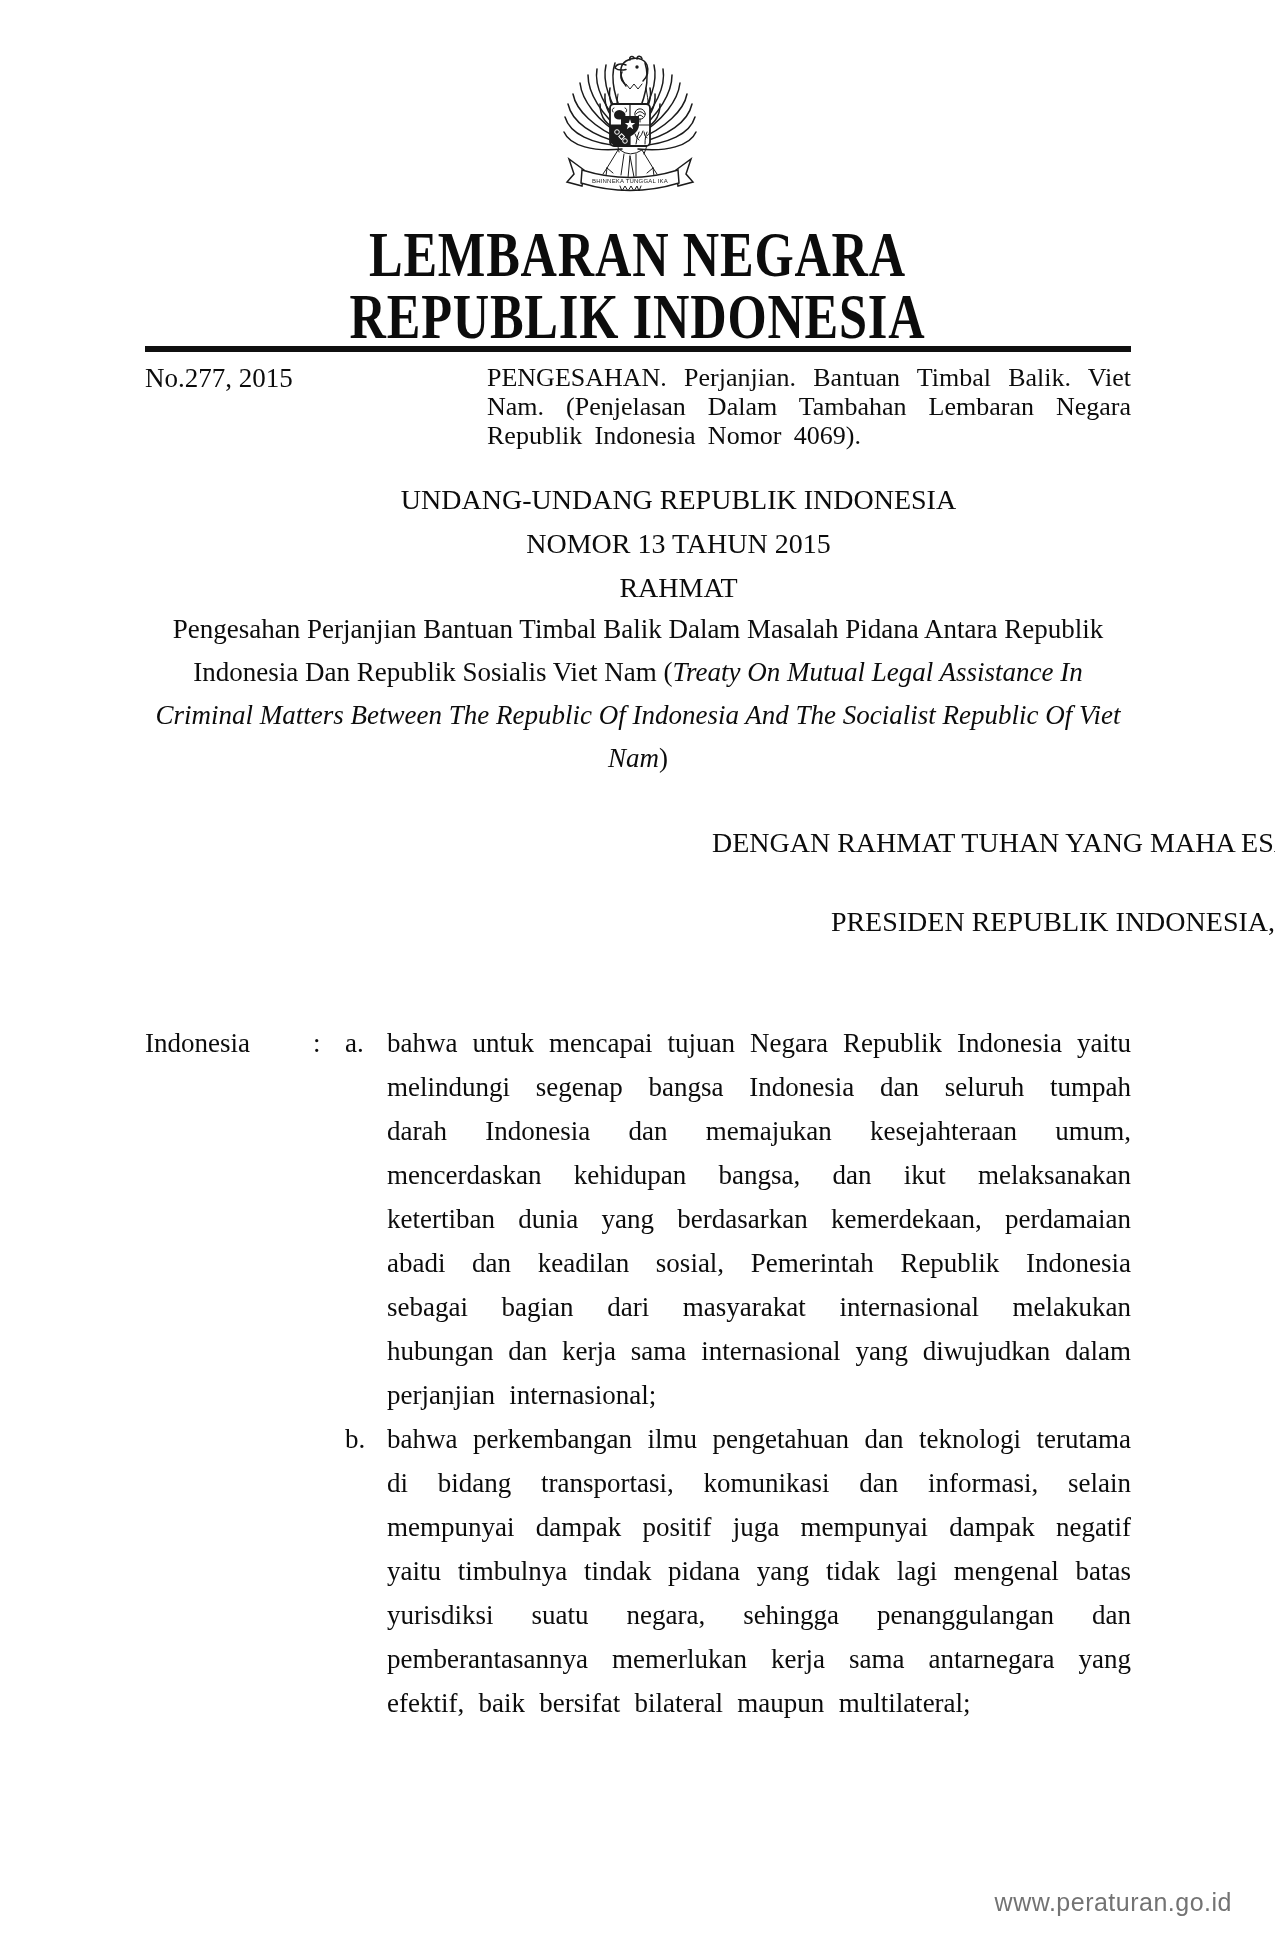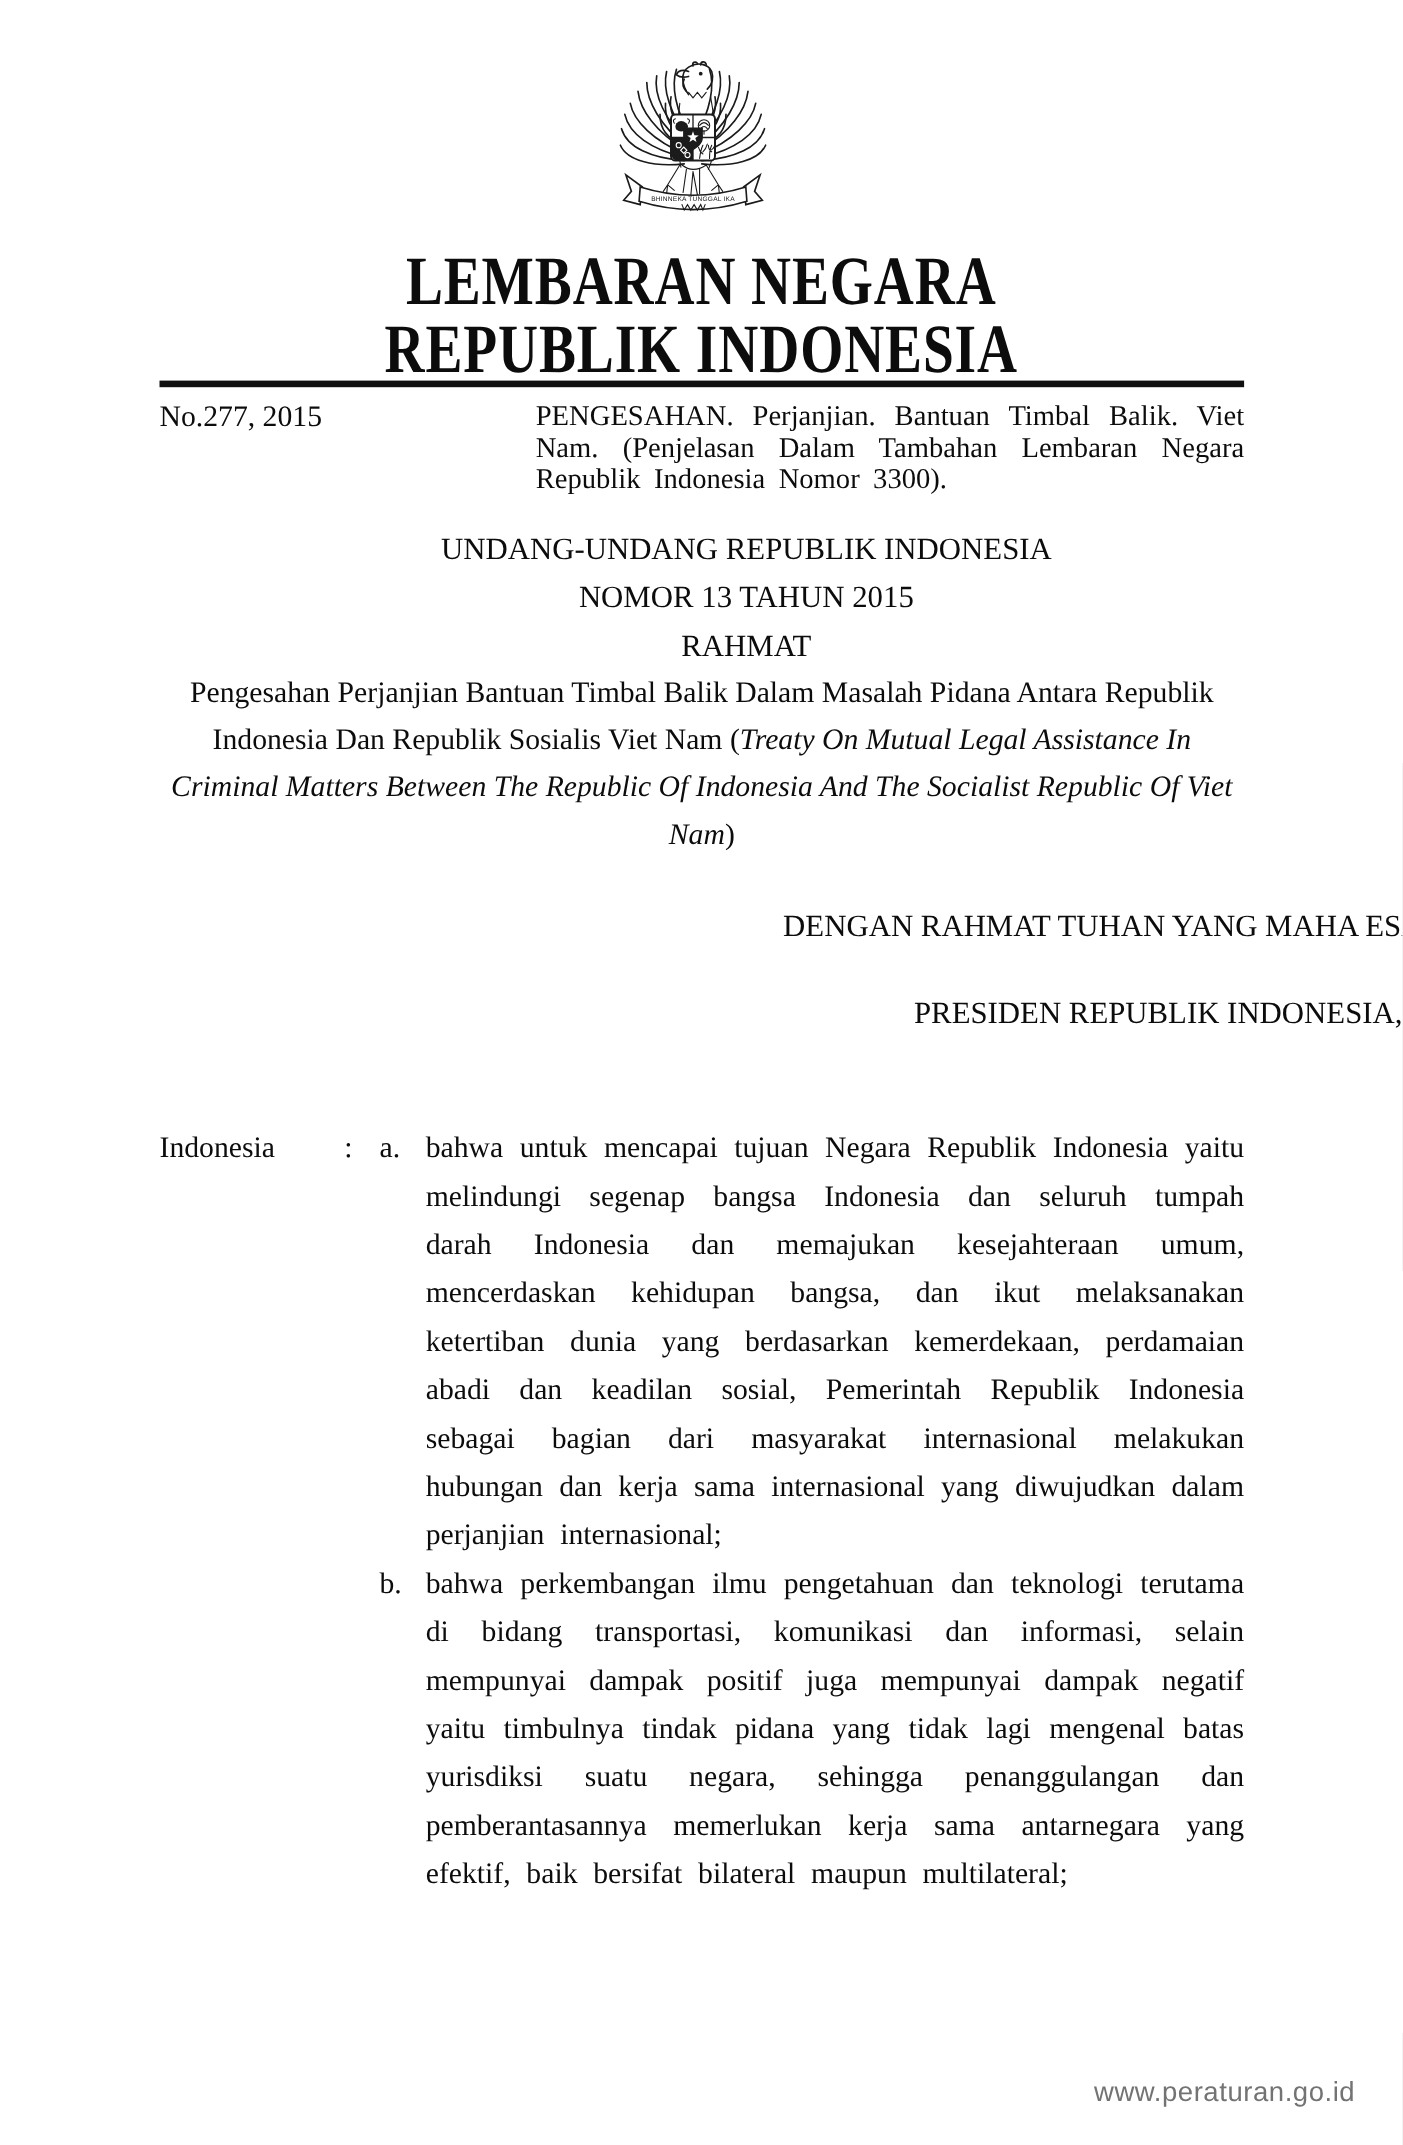--- a/index.html
+++ b/index.html
@@ -187,21 +187,21 @@
 
   <div class="masthead-title">
     <div>LEMBARAN NEGARA</div>
     <div>REPUBLIK INDONESIA</div>
   </div>
 
   <div class="masthead-rule"></div>
 
   <div class="header-row">
     <div class="doc-number">No.277, 2015</div>
-    <div class="doc-abstract">PENGESAHAN. Perjanjian. Bantuan Timbal Balik. Viet Nam. (Penjelasan Dalam Tambahan Lembaran Negara Republik Indonesia Nomor 3300).</div>
+    <div class="doc-abstract">PENGESAHAN. Perjanjian. Bantuan Timbal Balik. Viet Nam. (Penjelasan Dalam Tambahan Lembaran Negara Republik Indonesia Nomor 4069).</div>
   </div>
 
   <div class="law-heading">
     <div>UNDANG-UNDANG REPUBLIK INDONESIA</div>
     <div>NOMOR 13 TAHUN 2015</div>
     <div>RAHMAT</div>
   </div>
 
   <div class="subject"><span>Pengesahan Perjanjian Bantuan Timbal Balik Dalam Masalah Pidana Antara Republik Indonesia Dan Republik Sosialis Viet Nam (</span><span class="it">Treaty On Mutual Legal Assistance In Criminal Matters Between The Republic Of Indonesia And The Socialist Republic Of Viet Nam</span><span>)</span></div>
 

